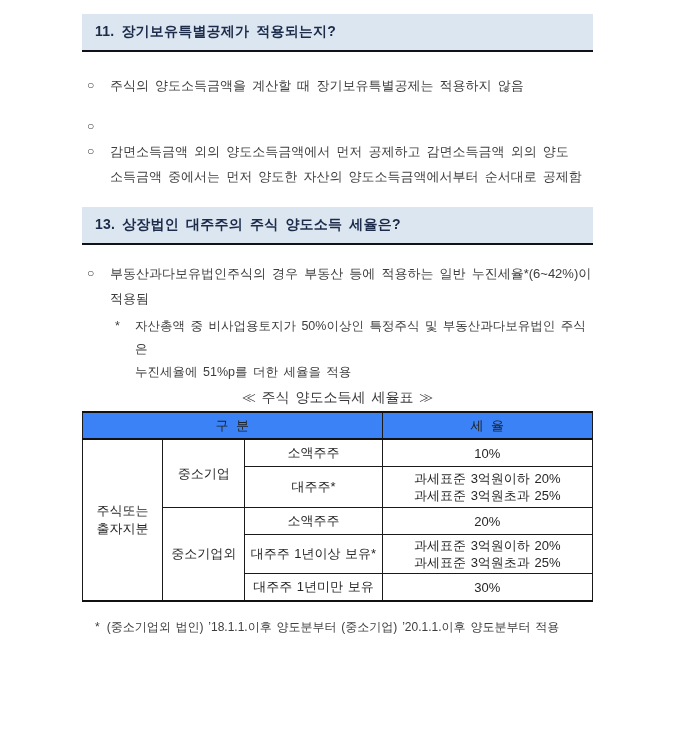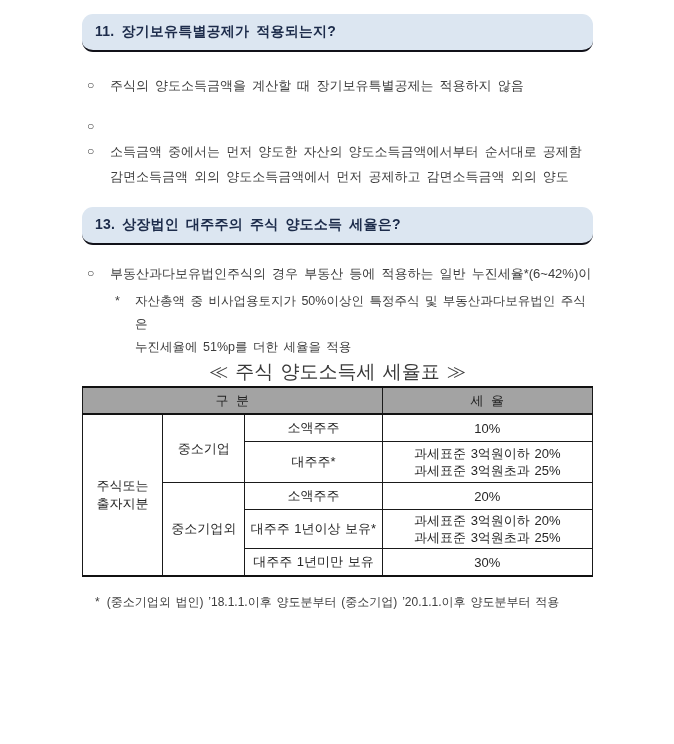--- a/index.html
+++ b/index.html
@@ -1,37 +1,37 @@
 <!DOCTYPE html>
 <html><head>
 <meta charset="utf-8">
 <style>
   html,body{margin:0;padding:0;width:674px;height:744px;background:#ffffff;overflow:hidden;}
   body{font-family:"Liberation Sans",sans-serif;color:#3d3d3d;-webkit-font-smoothing:antialiased;}
   .page{box-sizing:border-box;padding:14px 81px 0 82px;}
 
-  .sec-header{background:#dce6f1;border-bottom:2px solid #111119;height:38px;display:flex;align-items:center;padding-left:13px;box-sizing:border-box;border-radius:11px;}
+  .sec-header{background:#dce6f1;border-bottom:2px solid #111119;height:38px;display:flex;align-items:center;padding-left:13px;box-sizing:border-box;}
   .sec-title{font-size:14px;font-weight:bold;color:#1c2b4a;word-spacing:3px;letter-spacing:0.2px;white-space:nowrap;}
 
   .bullet{display:flex;align-items:flex-start;font-size:13px;line-height:25px;word-spacing:2.5px;color:#3d3d3d;padding-left:5px;}
   .bullet .marker{width:23px;flex:none;font-size:12px;}
   .bullet .btext{flex:1;}
   .mt22{margin-top:21px;}
   .mt16{margin-top:16px;}
   .mt15{margin-top:15px;}
   .mt18{margin-top:18px;}
 
   .note{display:flex;align-items:flex-start;padding-left:33px;font-size:12.5px;line-height:23px;word-spacing:2px;color:#3d3d3d;margin-top:4px;}
   .note .marker{width:20px;flex:none;}
 
-  .table-title{text-align:center;font-size:19px;line-height:20px;word-spacing:2px;color:#3a3a3a;margin-top:3px;}
+  .table-title{text-align:center;font-size:14px;line-height:20px;word-spacing:2px;color:#3a3a3a;margin-top:3px;}
 
   table.rate{width:100%;border-collapse:collapse;table-layout:fixed;font-size:13px;color:#262626;margin-top:4px;border-top:2px solid #111;border-bottom:2px solid #111;word-spacing:1px;}
   table.rate th,table.rate td{border:1px solid #1a1a1a;text-align:center;vertical-align:middle;padding:0;}
-  table.rate thead th{background:#a3a3a3;height:25px;font-weight:normal;border-bottom:2px solid #111;word-spacing:4px;color:#222;}
+  table.rate thead th{background:#3b82f6;height:25px;font-weight:normal;border-bottom:2px solid #111;word-spacing:4px;color:#222;}
   tr.h26 td{height:26px;}
   tr.h40 td{height:40px;}
   tr.h38 td{height:38px;}
   .two-line div{line-height:17px;}
   .stub div{line-height:18px;}
 
   .fn{display:flex;align-items:flex-start;font-size:12px;line-height:17px;word-spacing:1.5px;color:#3d3d3d;}
   .fn .marker{flex:none;margin-right:7px;}
   .fn-1{padding-left:13px;margin-top:17px;}
 </style>
@@ -54,34 +54,35 @@
 
   <section>
     <div class="bullet mt16">
       <span class="marker">○</span>
       <div class="btext">
       </div>
     </div>
     <div class="bullet">
       <span class="marker">○</span>
       <div class="btext">
+        <div>감면소득금액 외의 양도소득금액에서 먼저 공제하고 감면소득금액 외의 양도</div>
         <div>소득금액 중에서는 먼저 양도한 자산의 양도소득금액에서부터 순서대로 공제함</div>
-        <div>감면소득금액 외의 양도소득금액에서 먼저 공제하고 감면소득금액 외의 양도</div>
       </div>
     </div>
   </section>
 
   <section>
     <div class="sec-header mt18">
       <span class="sec-title">13. 상장법인 대주주의 주식 양도소득 세율은?</span>
     </div>
     <div class="bullet mt16">
       <span class="marker">○</span>
       <div class="btext">
         <div>부동산과다보유법인주식의 경우 부동산 등에 적용하는 일반 누진세율*(6~42%)이</div>
+        <div>적용됨</div>
       </div>
     </div>
     <div class="note">
       <span class="marker">*</span>
       <div class="btext">
         <div>자산총액 중 비사업용토지가 50%이상인 특정주식 및 부동산과다보유법인 주식은</div>
         <div>누진세율에 51%p를 더한 세율을 적용</div>
       </div>
     </div>
   </section>

